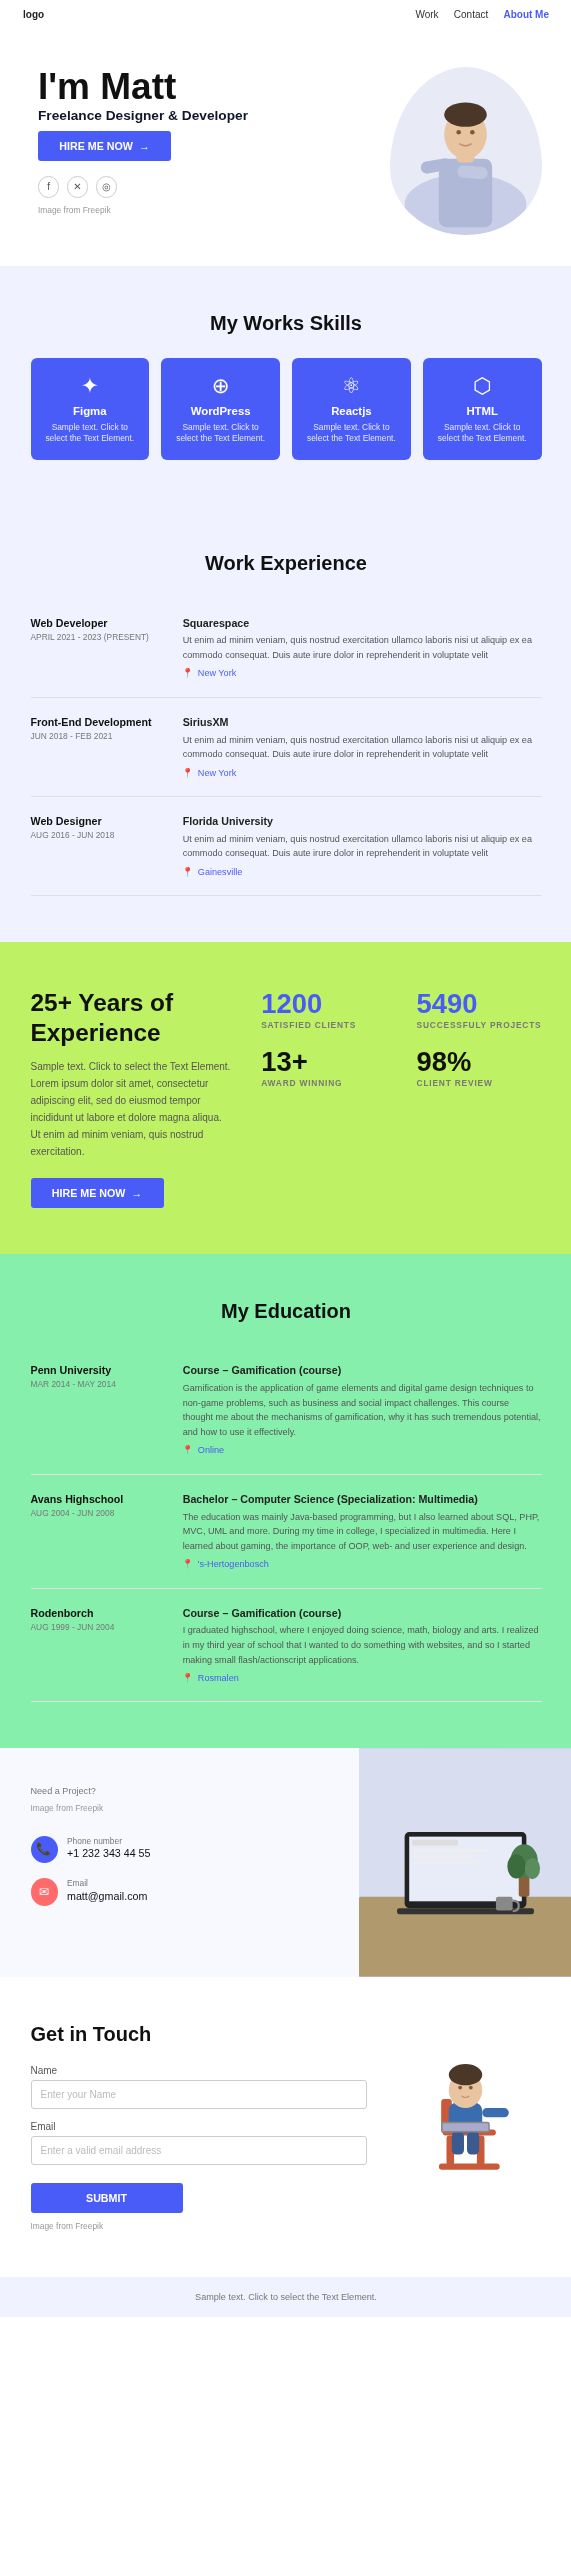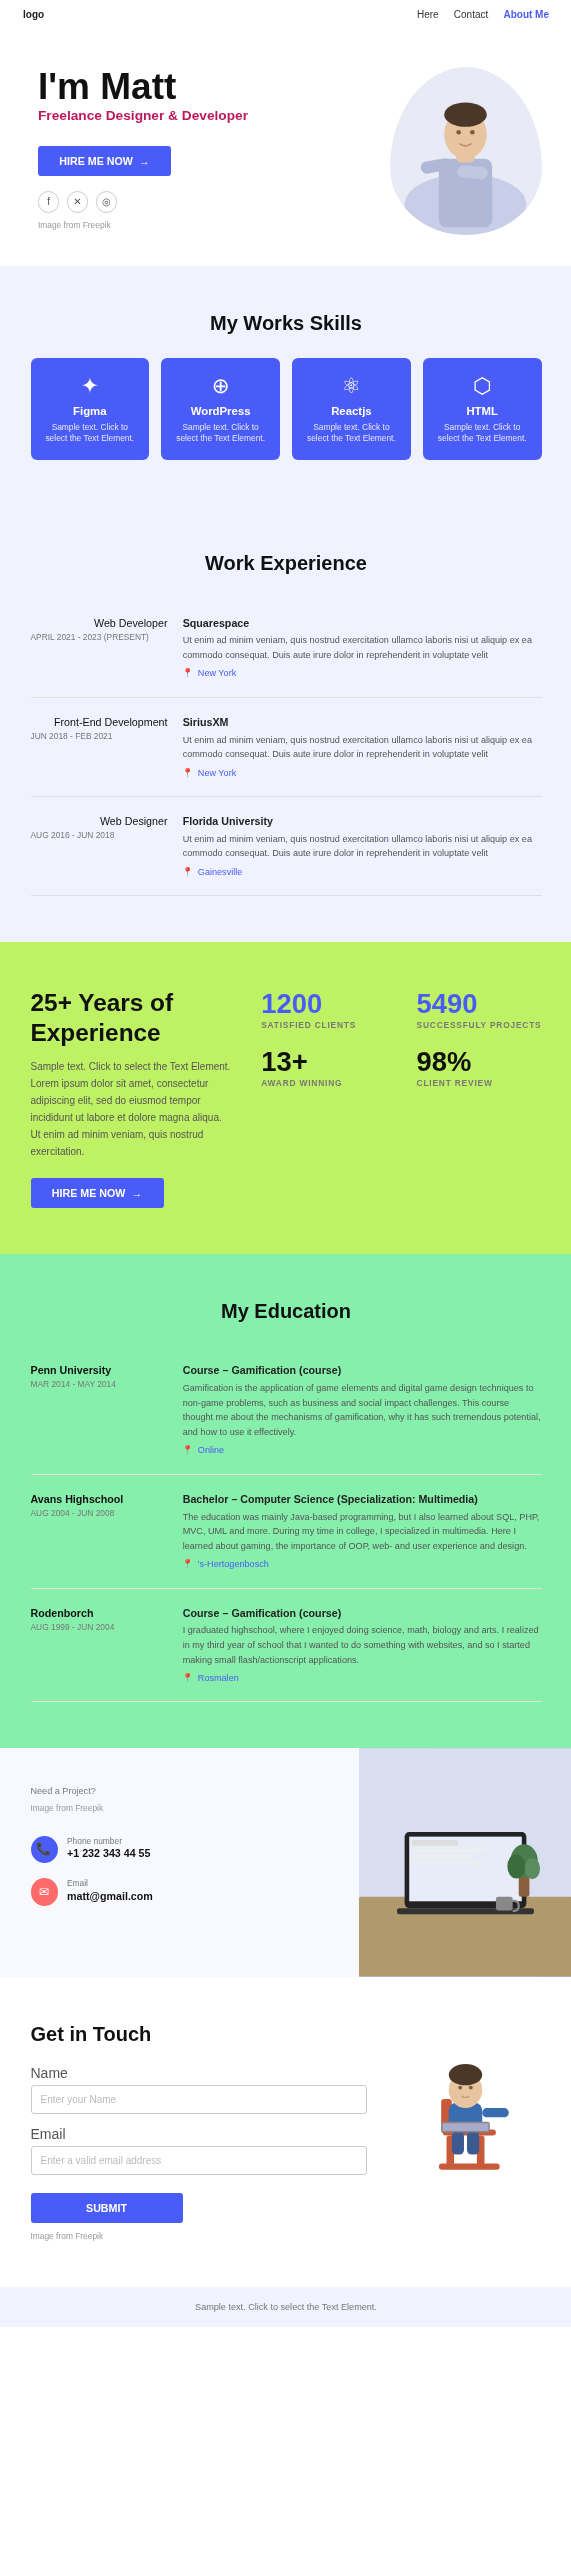--- a/index.html
+++ b/index.html
@@ -8,21 +8,21 @@
     
     nav { display: flex; justify-content: space-between; align-items: center; padding: 9.1px 23px; background: #fff; }
     .nav-links { display: flex; gap: 15.2px; }
     .nav-links a { text-decoration: none; color: #333; font-size: 10px; }
     .nav-links a.active { color: #4a5cf7; font-weight: 600; }
 
     
     .hero { display: flex; align-items: flex-start; padding: 38px 30.5px 30.5px 38px; background: #fff; }
     .hero-left { flex: 1; }
     .hero-name { font-size: 37px; font-weight: 800; color: #111; line-height: 1.1; }
-    .hero-subtitle { color: #be185d; font-weight: 700; font-size: 13.7px; margin-bottom: 23px; }
+    .hero-subtitle { color: #0f172a; font-weight: 700; font-size: 13.7px; margin-bottom: 8px; }
     .hire-btn { background: #4a5cf7; color: #fff; border: none; padding: 9.1px 21.3px; border-radius: 3px; font-size: 10.7px; font-weight: 600; cursor: pointer; display: inline-flex; align-items: center; gap: 6.1px; margin-bottom: 15.2px; }
     .hire-btn::after { content: '→'; }
     .social-icons { display: flex; gap: 7.6px; margin-bottom: 7.6px; }
     .social-icon { width: 21.3px; height: 21.3px; border-radius: 50%; border: 1.1px solid #ccc; display: flex; align-items: center; justify-content: center; font-size: 10px; color: #555; cursor: pointer; }
     .img-credit { font-size: 8.4px; color: #999; margin-top: 4.6px; }
     .hero-right { width: 152px; }
     .hero-photo { width: 152px; height: 168px; border-radius: 50% 50% 50% 50% / 60% 60% 40% 40%; background: #e8eaf6; overflow: hidden; display: flex; align-items: flex-end; justify-content: center; }
     
     .hero-svg { width: 137px; height: 160px; }
 
@@ -33,21 +33,21 @@
     .skill-card { background: #4a5cf7; color: #fff; border-radius: 6.1px; padding: 15.2px 9.1px; text-align: center; }
     .skill-icon { font-size: 21.3px; margin-bottom: 6.1px; }
     .skill-name { font-weight: 700; font-size: 11.4px; margin-bottom: 4.6px; }
     .skill-desc { font-size: 8.4px; opacity: 0.85; line-height: 1.4; }
 
     
     .work-section { background: #f0f2ff; padding: 46px 30.5px; }
     .work-section .section-title { text-align: center; }
     .work-item { display: flex; gap: 15.2px; padding: 18.3px 0; border-bottom: 0.8px solid #e0e0e0; }
     .work-left { width: 137px; flex-shrink: 0; }
-    .work-title { font-weight: 400; font-size: 10.7px; color: #111; margin-bottom: 3px; text-align: right; }
+    .work-title { font-weight: 700; font-size: 10.7px; color: #111; margin-bottom: 3px; }
     .work-date { font-size: 8.4px; color: #777; }
     .work-right { flex: 1; }
     .work-company { font-weight: 600; font-size: 10.7px; margin-bottom: 4.6px; }
     .work-desc { font-size: 9.1px; color: #555; line-height: 1.6; margin-bottom: 6.1px; }
     .work-location { display: flex; align-items: center; gap: 3.8px; font-size: 9.1px; color: #4a5cf7; }
 
     
     .stats-section { background: #bef264; padding: 46px 30.5px; display: flex; gap: 30.5px; align-items: flex-start; }
     .stats-left { flex: 1; }
     .stats-heading { font-size: 24.4px; font-weight: 800; color: #111; line-height: 1.2; margin-bottom: 10.7px; }
@@ -76,47 +76,47 @@
     .cta-section { background: #f0f2ff; display: flex; gap: 0; }
     .cta-left { background: #f8f9ff; padding: 38px 30.5px; flex: 1; }
     .cta-tag { font-size: 9.1px; color: #777; margin-bottom: 6.1px; }
     .cta-heading { font-size: 21.3px; font-weight: 800; color: #111; line-height: 1.3; margin-bottom: 4.6px; }
     .cta-img-credit { font-size: 8.4px; color: #999; margin-bottom: 23px; }
     .contact-item { display: flex; align-items: flex-start; gap: 9.1px; margin-bottom: 15.2px; }
     .contact-icon { width: 27.4px; height: 27.4px; border-radius: 50%; display: flex; align-items: center; justify-content: center; font-size: 12.2px; flex-shrink: 0; }
     .contact-icon.phone { background: #4a5cf7; color: #fff; }
     .contact-icon.email { background: #ff6b6b; color: #fff; }
     .contact-label { font-size: 8.4px; color: #777; margin-bottom: 1.5px; }
-    .contact-value { font-size: 10.7px; font-weight: 700; color: #111; }
+    .contact-value { font-size: 10.7px; font-weight: 400; color: #111; }
     .cta-right { width: 213px; background: #d0d5ea; overflow: hidden; }
     .laptop-placeholder { width: 100%; height: 100%; min-height: 229px; background: linear-gradient(135deg, #c8cde8 0%, #a8afd8 100%); display: flex; align-items: center; justify-content: center; color: #666; font-size: 9.1px; }
 
     
     .contact-section { background: #fff; padding: 46px 30.5px; display: flex; gap: 23px; align-items: flex-start; }
     .contact-form-side { flex: 1; }
     .contact-section-title { font-size: 20px; font-weight: 700; margin-bottom: 18.3px; color: #111; }
     .form-group { margin-bottom: 12.2px; }
-    .form-label { font-size: 14px; color: #555; margin-bottom: 4.6px; display: block; }
+    .form-label { font-size: 10px; color: #555; margin-bottom: 4.6px; display: block; }
     .form-input { width: 100%; padding: 7.6px 9.1px; border: 0.8px solid #ccc; border-radius: 3px; font-size: 10px; outline: none; }
     .form-input::placeholder { color: #bbb; }
     .submit-btn { background: #4a5cf7; color: #fff; border: none; padding: 9.1px 30.5px; border-radius: 3px; font-size: 10.7px; font-weight: 600; cursor: pointer; margin-top: 6.1px; width: 152px; }
     .contact-illustration { width: 152px; display: flex; align-items: center; justify-content: center; }
     .img-credit-bottom { font-size: 8.4px; color: #999; text-align: center; margin-top: 4.6px; }
 
     
     .footer { background: #f0f2ff; padding: 15.2px 30.5px; text-align: center; }
     .footer-text { font-size: 9.1px; color: #777; }
   </style>
 </head>
 <body>
 
 <nav>
   <span style="font-weight:700;font-size:10px;">logo</span>
   <div class="nav-links">
-    <a href="#">Here</a>
+    <a href="#">Work</a>
     <a href="#">Contact</a>
     <a href="#" class="active">About Me</a>
   </div>
 </nav>
 
 <section class="hero">
   <div class="hero-left">
     <h1 class="hero-name">I'm Matt</h1>
     <div class="hero-subtitle">Freelance Designer &amp; Developer</div>
     <button class="hire-btn">HIRE ME NOW</button>

